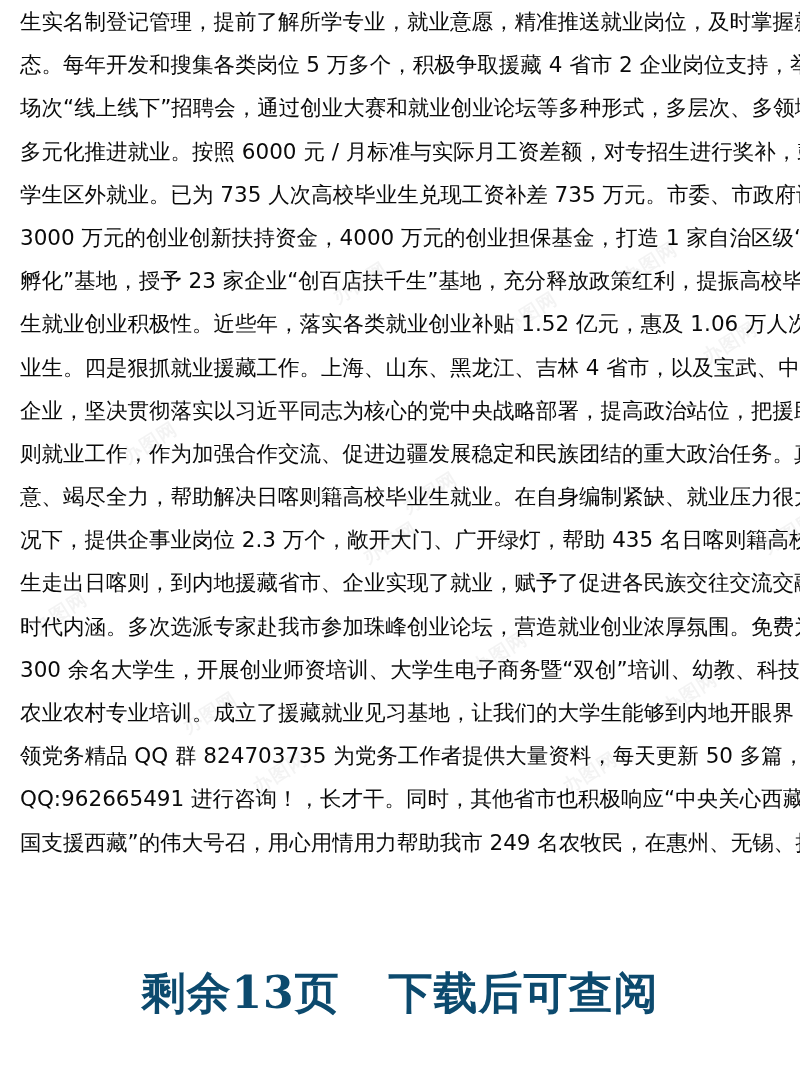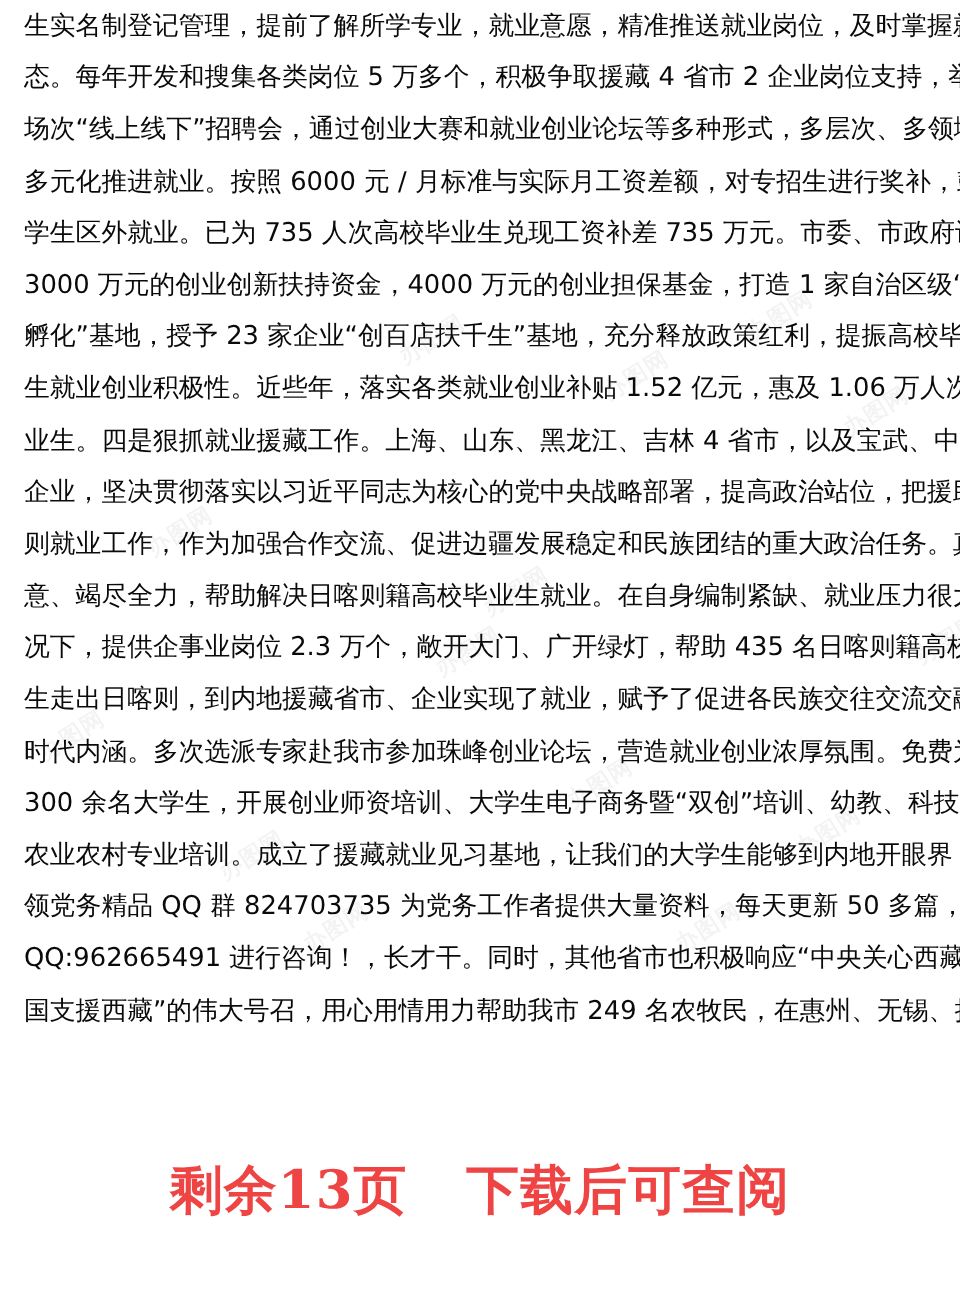--- a/index.html
+++ b/index.html
@@ -70,21 +70,21 @@
     top: 966px;
     width: 800px;
     text-align: center;
     z-index: 3;
   }
   .footer-text {
     display: inline-block;
     font-family: "DejaVu Serif", "Liberation Serif", serif;
     font-size: 44px;
     font-weight: 700;
-    color: #ef4444;
+    color: #0c4a6e;
     letter-spacing: 1px;
     line-height: 54px;
     white-space: pre;
     text-align: right;
   }
 </style>
 </head>
 <body>
 
 <div id="watermark-layer">

